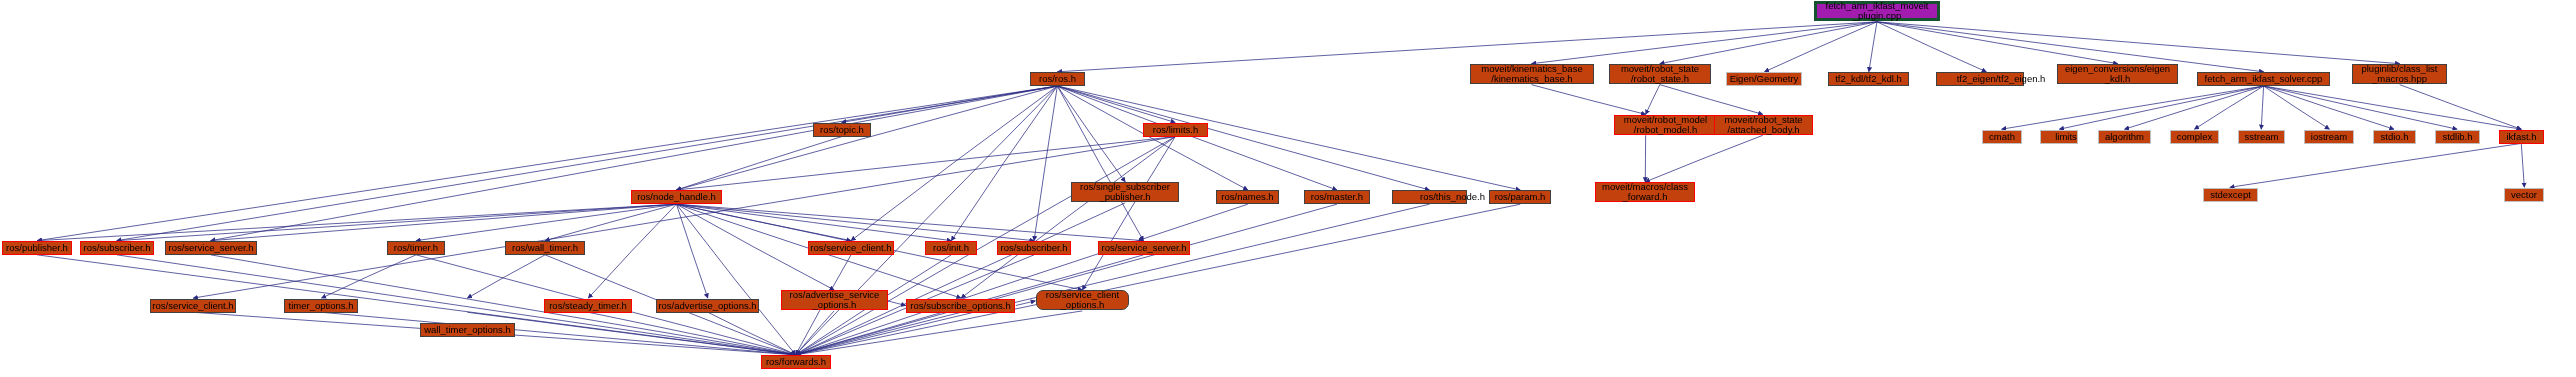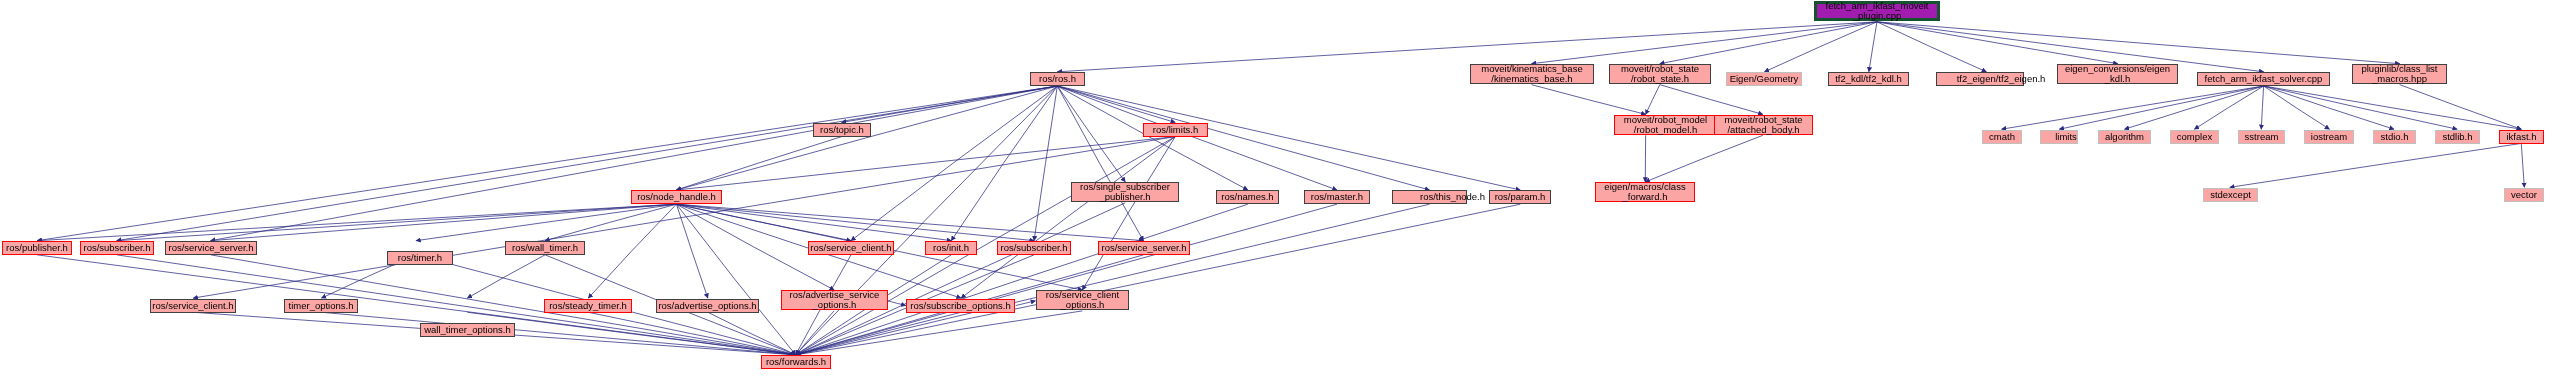--- a/index.html
+++ b/index.html
@@ -12,21 +12,21 @@
     overflow:hidden;
   }
   #edges{position:absolute;left:0;top:0;width:2576px;height:378px;}
   .node{
     position:absolute;
     box-sizing:border-box;
     display:flex;
     align-items:center;
     justify-content:center;
     text-align:center;
-    background:#fca5a5;
+    background:#c2410c;
     color:#000000;
     font-size:9.5px;
     line-height:10px;
     letter-spacing:0px;
     white-space:pre-line;
     padding:0.7px 2px;
     border:0.7px solid #c0c0c0;
     z-index:5;
   }
   .node.b-black{border:1px solid #404040;}
@@ -167,39 +167,39 @@
       <div class="node b-grey" style="left: 2373px; top: 130px; width: 43px; height: 13.5px;">stdio.h</div>
       <div class="node b-grey" style="left: 2435px; top: 130px; width: 45px; height: 13.5px;">stdlib.h</div>
       <div class="node b-red" style="left: 2499px; top: 130px; width: 45px; height: 13.5px;">ikfast.h</div>
       <div class="node b-red" style="left: 631px; top: 190px; width: 91px; height: 13.5px;">ros/node_handle.h</div>
       <div class="node b-black" style="left: 1071px; top: 182px; width: 108px; height: 20px;">ros/single_subscriber
 _publisher.h</div>
       <div class="node b-black" style="left: 1216px; top: 190px; width: 63px; height: 13.5px;">ros/names.h</div>
       <div class="node b-black" style="left: 1304px; top: 190px; width: 66px; height: 13.5px;">ros/master.h</div>
       <div class="node b-black" style="left: 1392px; top: 190px; width: 75px; height: 13.5px; padding-left: 48px;">ros/this_node.h</div>
       <div class="node b-black" style="left: 1489px; top: 190px; width: 62px; height: 13.5px;">ros/param.h</div>
-      <div class="node b-red" style="left: 1595px; top: 182px; width: 100px; height: 20px;">eigen/macros/class
+      <div class="node b-red" style="left: 1595px; top: 182px; width: 100px; height: 20px;">moveit/macros/class
 _forward.h</div>
       <div class="node b-red" style="left: 2px; top: 241px; width: 70px; height: 13.5px;">ros/publisher.h</div>
       <div class="node b-red" style="left: 80px; top: 241px; width: 74px; height: 13.5px;">ros/subscriber.h</div>
       <div class="node b-black" style="left: 165px; top: 241px; width: 92px; height: 13.5px;">ros/service_server.h</div>
-      <div class="node b-black" style="left: 387px; top: 251px; width: 66px; height: 13.5px;">ros/timer.h</div>
+      <div class="node b-black" style="left: 387px; top: 241px; width: 58px; height: 13.5px;">ros/timer.h</div>
       <div class="node b-black" style="left: 505px; top: 241px; width: 80px; height: 13.5px;">ros/wall_timer.h</div>
       <div class="node b-red" style="left: 808px; top: 241px; width: 86px; height: 13.5px;">ros/service_client.h</div>
       <div class="node b-red" style="left: 925px; top: 241px; width: 52px; height: 13.5px;">ros/init.h</div>
       <div class="node b-red" style="left: 997px; top: 241px; width: 74px; height: 13.5px;">ros/subscriber.h</div>
       <div class="node b-red" style="left: 1098px; top: 241px; width: 92px; height: 13.5px;">ros/service_server.h</div>
       <div class="node b-black" style="left: 150px; top: 299px; width: 86px; height: 13.5px;">ros/service_client.h</div>
       <div class="node b-black" style="left: 284px; top: 299px; width: 74px; height: 13.5px;">timer_options.h</div>
       <div class="node b-black" style="left: 420px; top: 299px; width: 95px; height: 13.5px; margin-top: 24px;">wall_timer_options.h</div>
       <div class="node b-red" style="left: 544px; top: 299px; width: 88px; height: 13.5px;">ros/steady_timer.h</div>
       <div class="node b-black" style="left: 656px; top: 299px; width: 103px; height: 13.5px;">ros/advertise_options.h</div>
       <div class="node b-red" style="left: 781px; top: 290px; width: 107px; height: 20px;">ros/advertise_service
 _options.h</div>
       <div class="node b-red" style="left: 906px; top: 299px; width: 109px; height: 13.5px;">ros/subscribe_options.h</div>
-      <div class="node b-black" style="left: 1036px; top: 290px; width: 93px; height: 20px;">ros/service_client
+      <div class="node b-black" style="left: 1036px; top: 290px; width: 93px; height: 20px; border-radius: 7px;">ros/service_client
 _options.h</div>
       <div class="node b-red" style="left: 761px; top: 355px; width: 70px; height: 13.5px;">ros/forwards.h</div>
       <div class="node b-grey" style="left: 2203px; top: 188px; width: 55px; height: 13.5px;">stdexcept</div>
       <div class="node b-grey" style="left: 2504px; top: 188px; width: 40px; height: 13.5px;">vector</div>
     </div>
 </div>
 
 
 </body></html>

